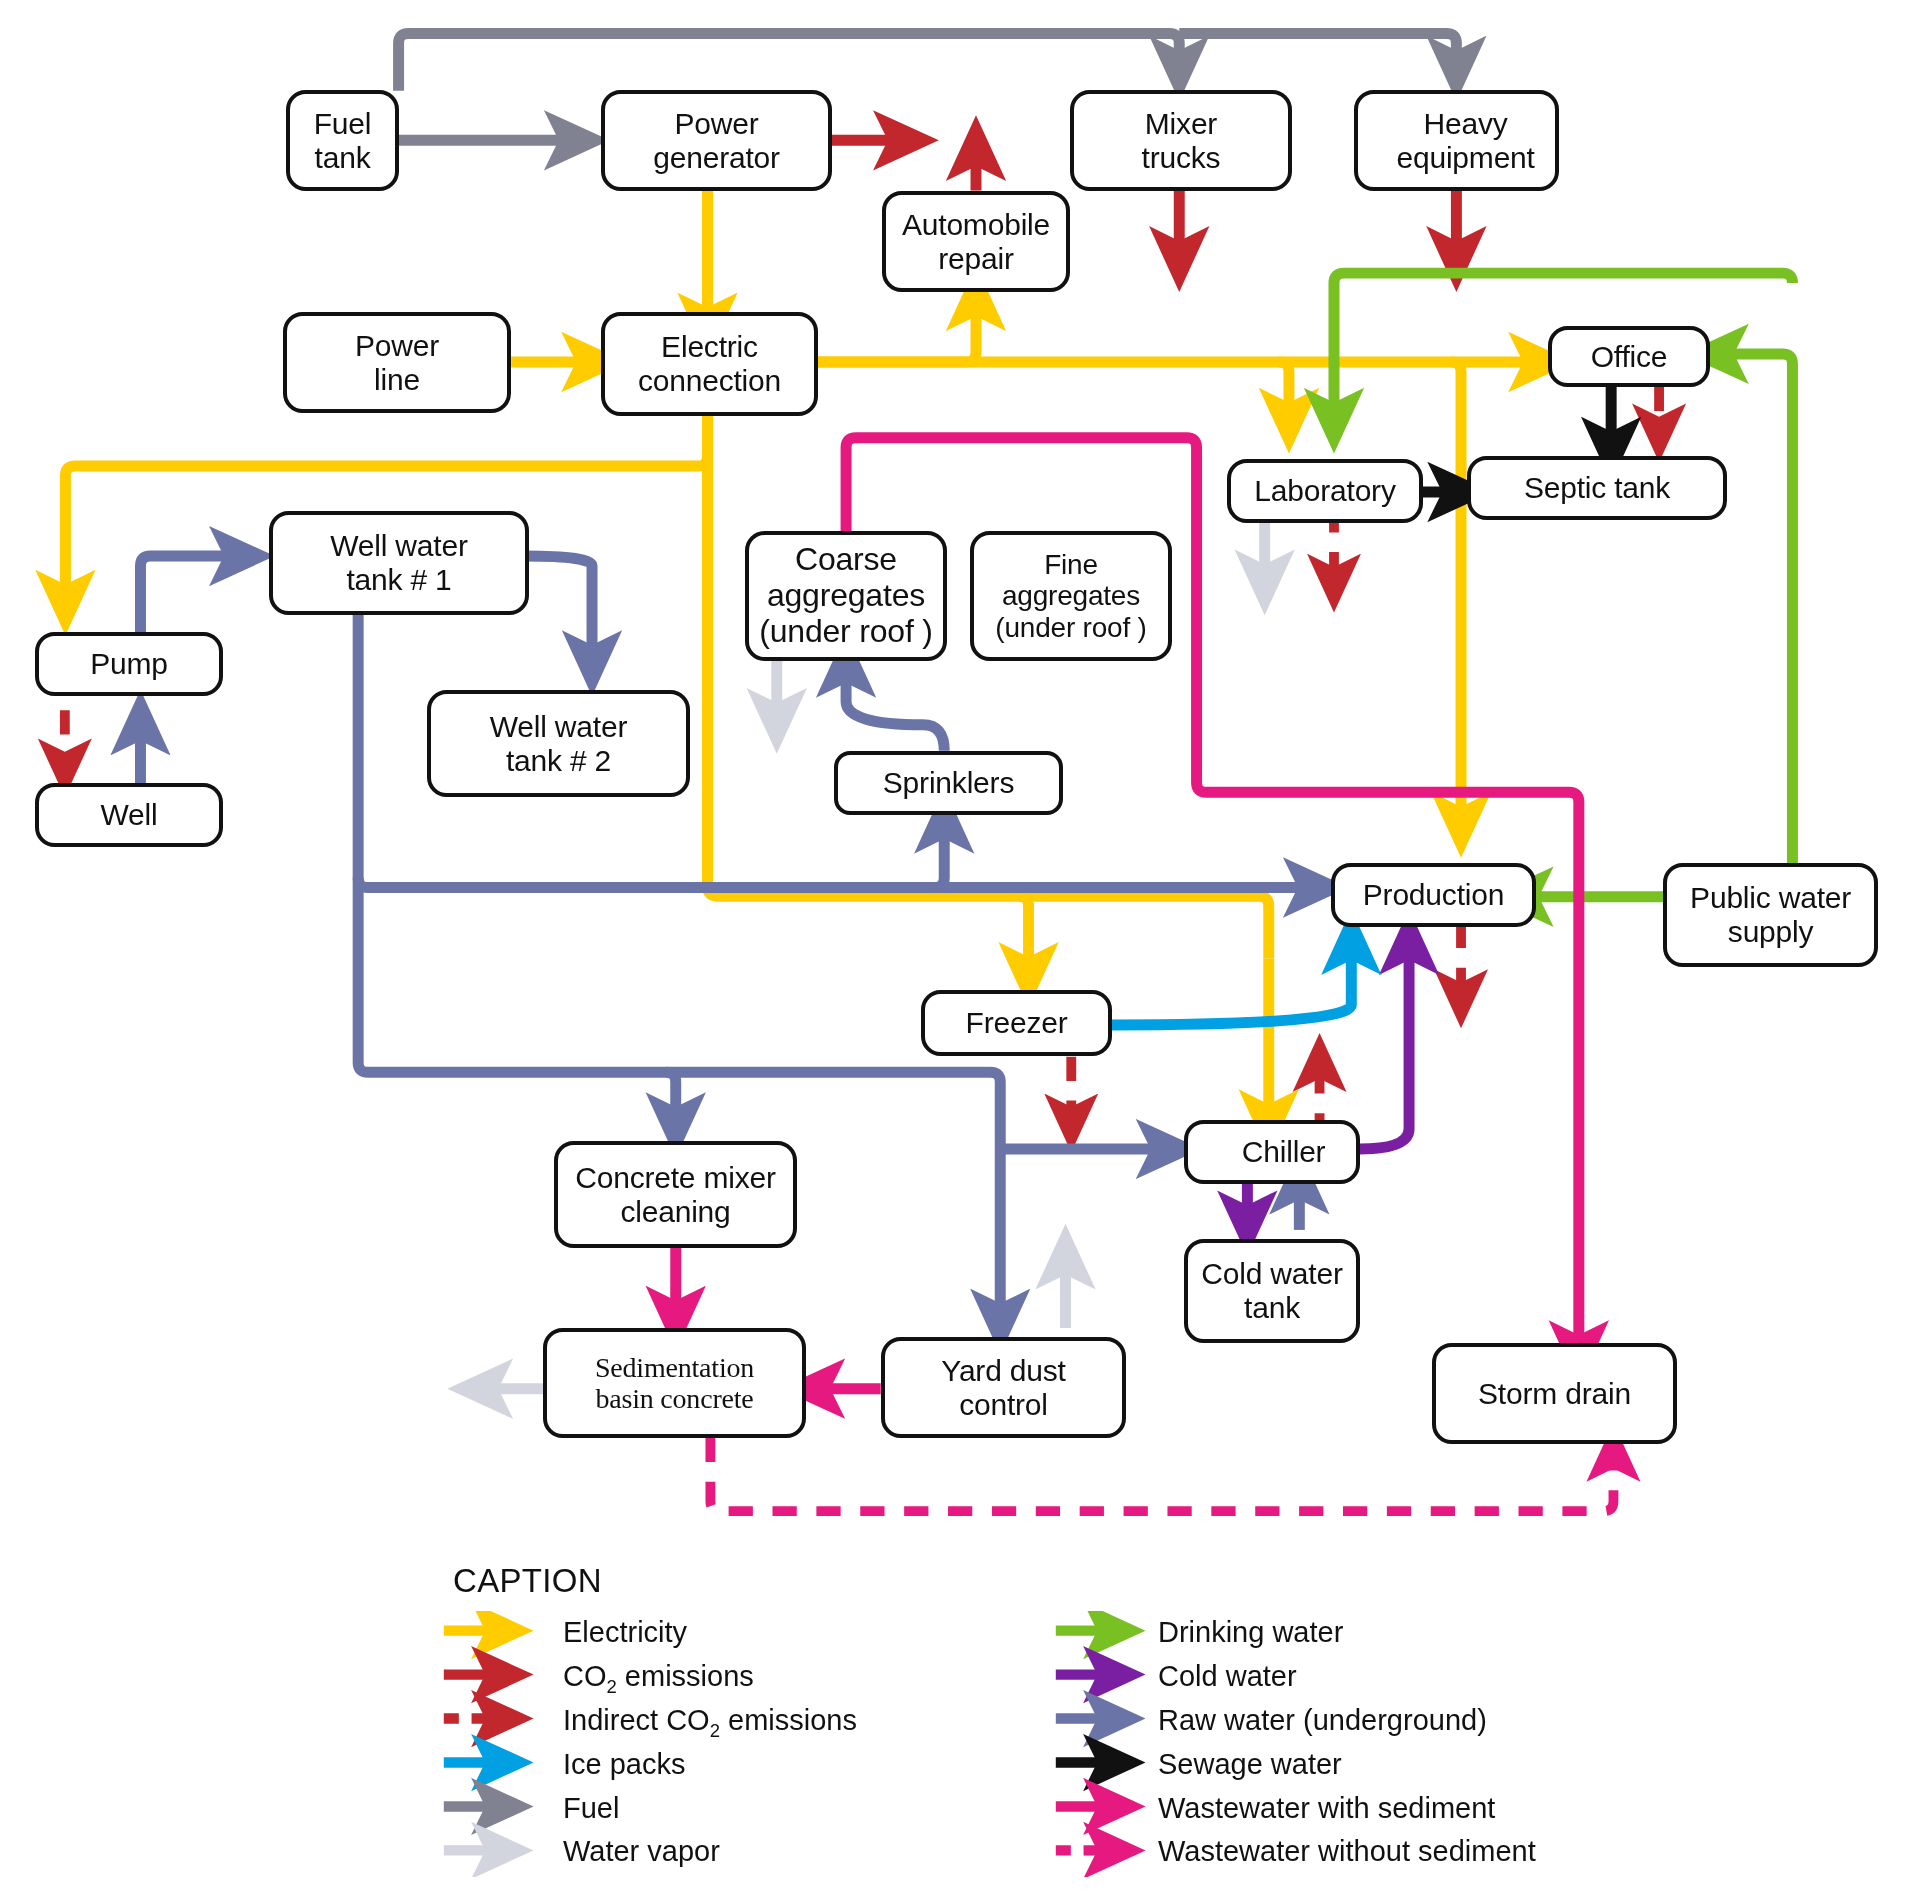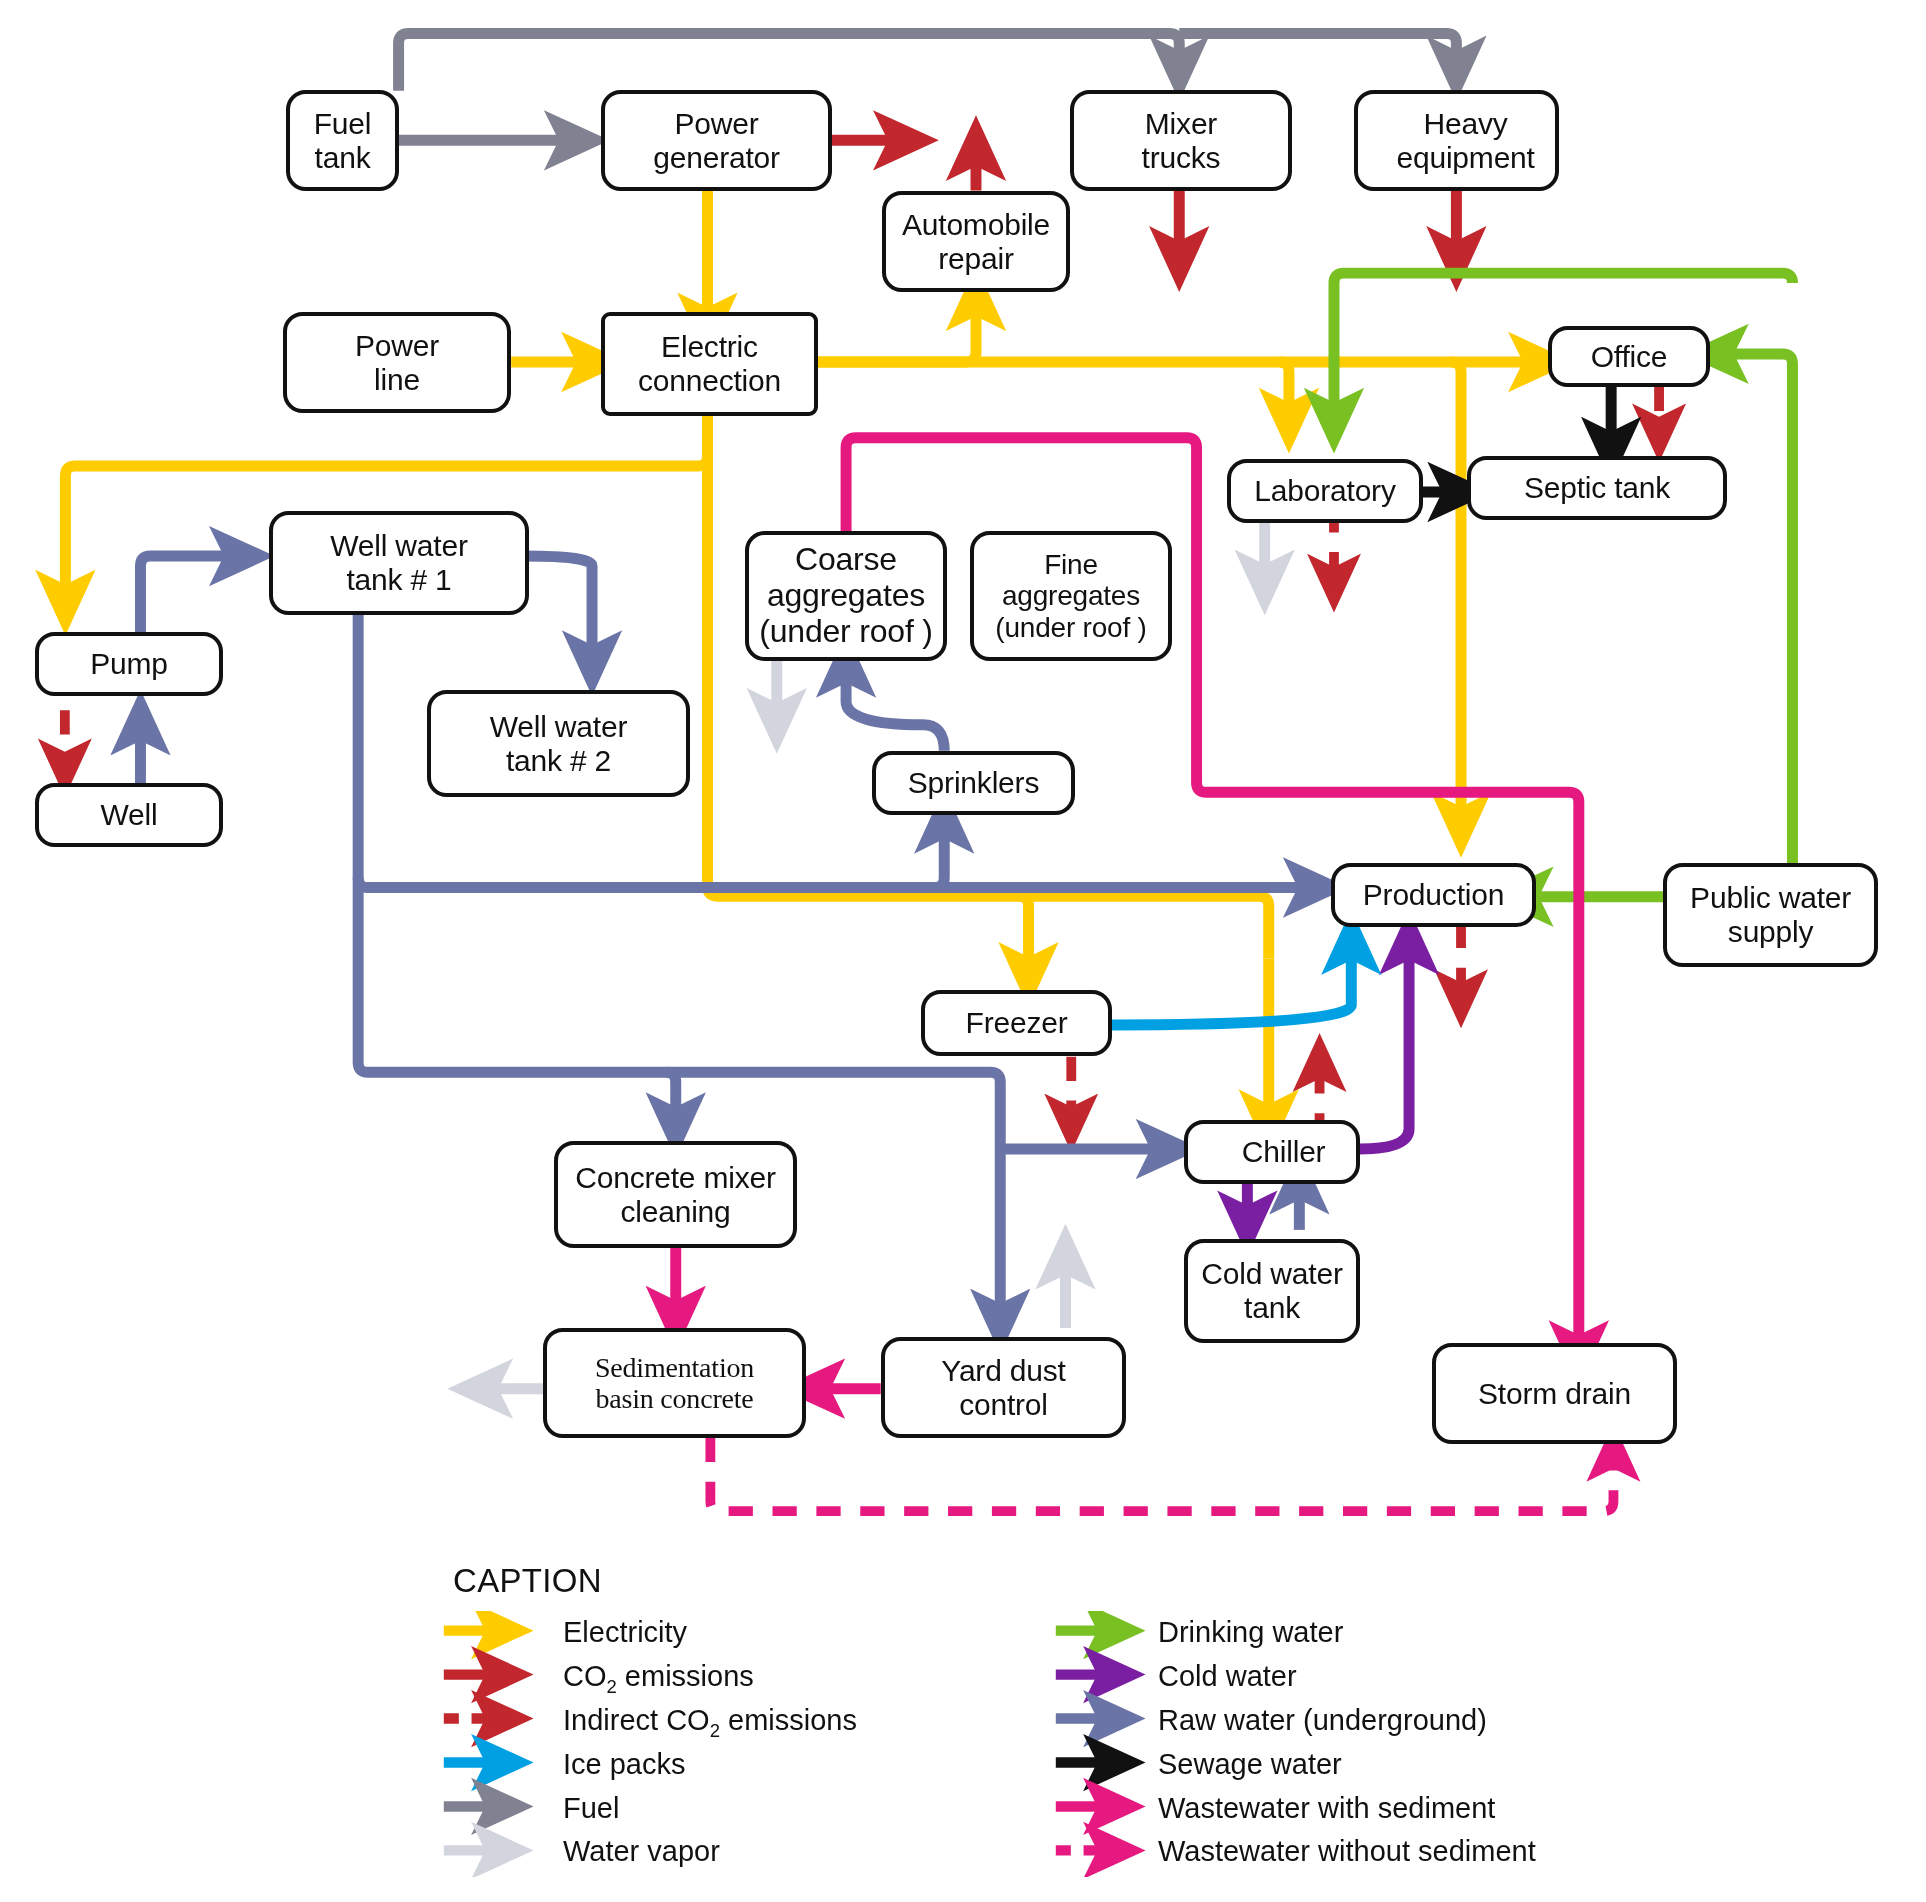--- a/index.html
+++ b/index.html
@@ -174,21 +174,21 @@
   <div class="node" style="left:1354px;top:90px;width:205px;height:101px;padding-left:24px;">
     <span>Heavy
 equipment</span>
     </div>
 
   <div class="node" style="left:283px;top:312px;width:228px;height:101px;">
     <span>Power
 line</span>
     </div>
 
-  <div class="node" style="left:601px;top:312px;width:217px;height:104px;border-radius:9px;">
+  <div class="node" style="left:601px;top:312px;width:217px;height:104px;">
     <span>Electric
 connection</span>
     </div>
 
   <div class="node" style="left:1548px;top:326px;width:162px;height:61px;">
     <span>Office</span>
     </div>
 
   <div class="node" style="left:1227px;top:459px;width:196px;height:64px;">
     <span>Laboratory</span>
@@ -221,21 +221,21 @@
 aggregates
 (under roof )</span>
     </div>
 
   <div class="node" style="left:970px;top:531px;width:202px;height:130px;font-size:28px;">
     <span>Fine
 aggregates
 (under roof )</span>
     </div>
 
-  <div class="node" style="left:872px;top:751px;width:203px;height:64px;">
+  <div class="node" style="left:834px;top:751px;width:229px;height:64px;border-radius:16px;">
     <span>Sprinklers</span>
     </div>
 
   <div class="node" style="left:1331px;top:863px;width:205px;height:64px;">
     <span>Production</span>
     </div>
 
   <div class="node" style="left:1663px;top:863px;width:215px;height:104px;padding-left:6px;">
     <span>Public water
 supply</span>

